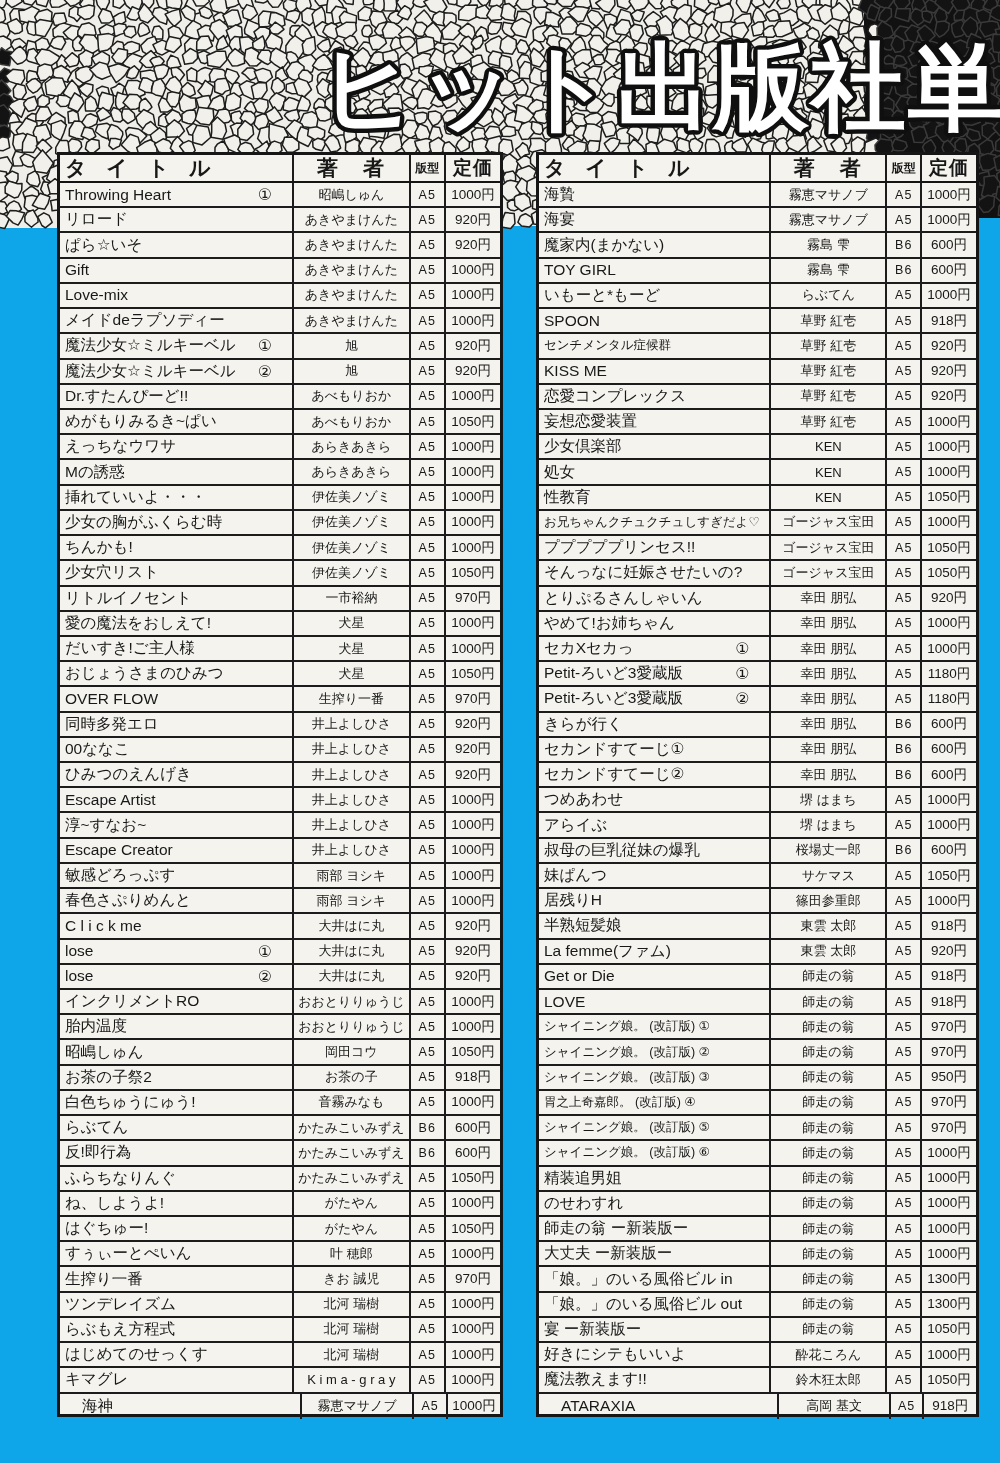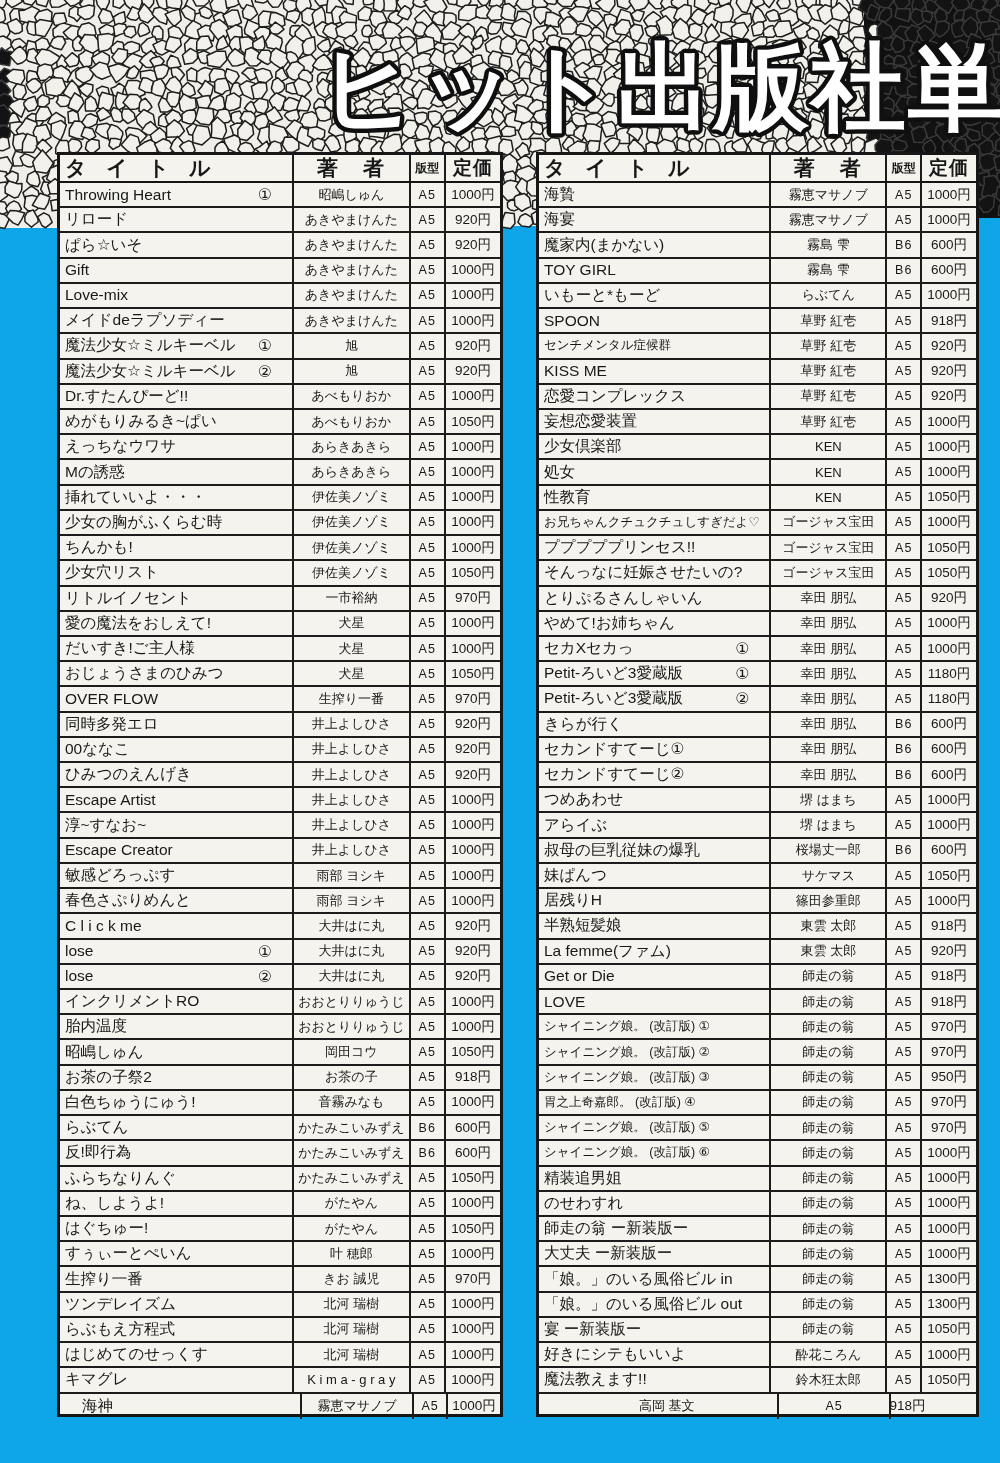--- a/index.html
+++ b/index.html
@@ -1687,20 +1687,23 @@
         </div>
         <div class="tr">
           <div class="td title-cell">
             <span>魔法教えます!!</span>
           </div>
           <div class="td author-cell">鈴木狂太郎</div>
           <div class="td format-cell">A5</div>
           <div class="td price-cell">1050円</div>
         </div>
         <div class="tr">
+          <div class="td title-cell">
+            <span>ATARAXIA</span>
+          </div>
           <div class="td author-cell">高岡 基文</div>
           <div class="td format-cell">A5</div>
           <div class="td price-cell">918円</div>
         </div>
       </div>
   </div>
 
 </div>
 
 </body></html>

